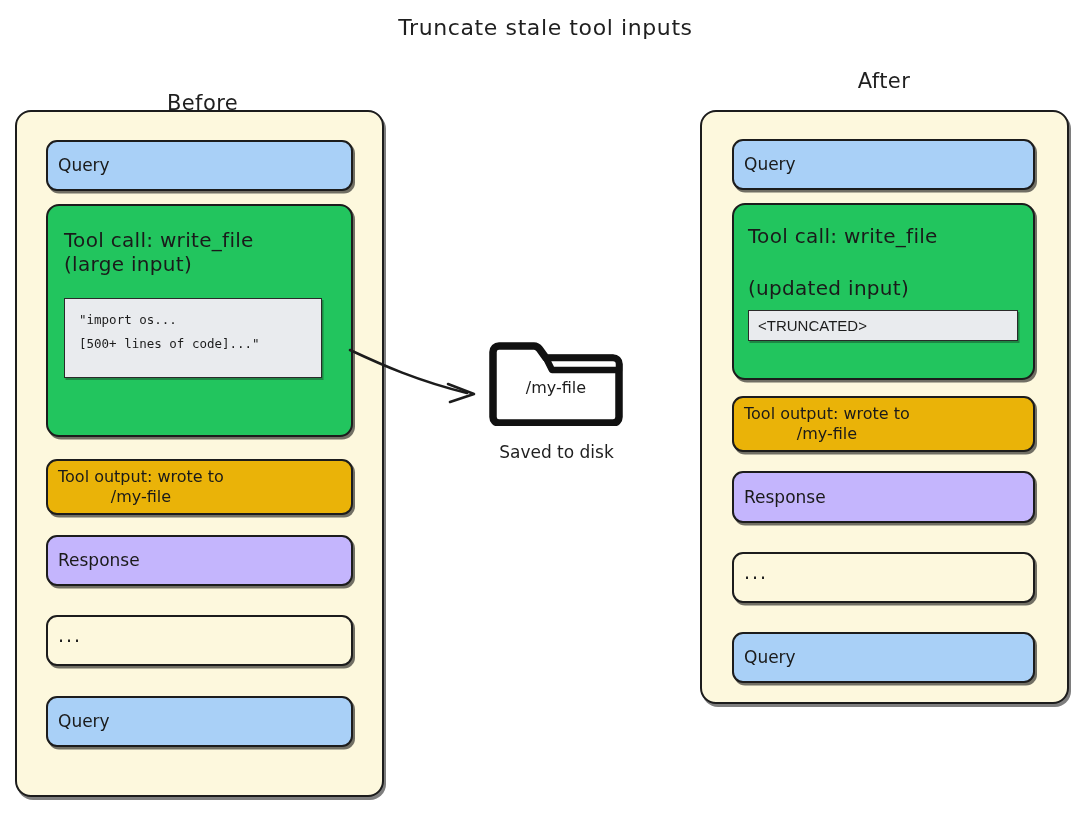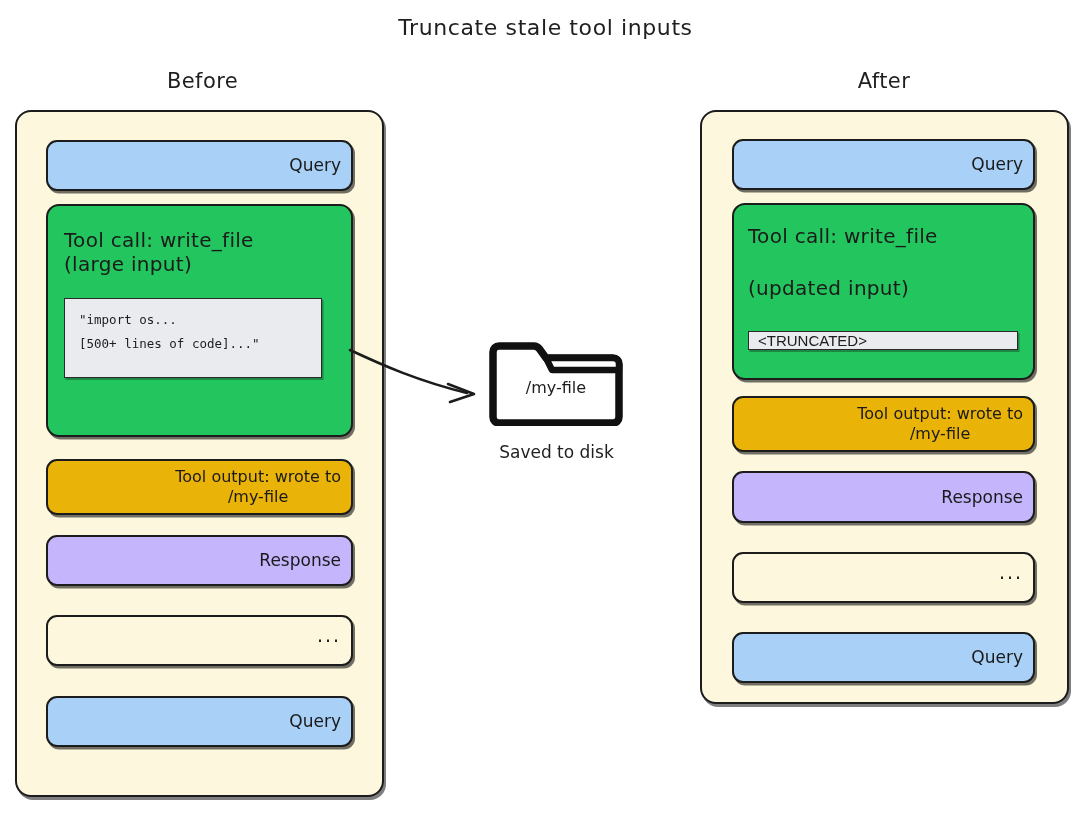--- a/index.html
+++ b/index.html
@@ -32,21 +32,21 @@
   }
   .col-heading {
     position: absolute;
     top: 69px;
     font-size: 21px;
     letter-spacing: 0.4px;
     text-align: center;
     color: #1f1f1f;
     white-space: nowrap;
   }
-  #heading-before { left: 15px;  width: 375px; }
+  #heading-before { left: 15px;  width: 375px; margin-top: 22px; }
   #heading-after  { left: 700px; width: 368px; }
 
   
   .container-box {
     position: absolute;
     background: #fdf8dd;
     border: 2.2px solid #1c1c1c;
     border-radius: 16px;
     box-sizing: border-box;
     box-shadow: 2px 3px 0 rgba(20,20,20,0.55);
@@ -65,21 +65,21 @@
   }
 
   
   .block {
     position: absolute;
     box-sizing: border-box;
     border: 2.2px solid #1c1c1c;
     border-radius: 11px;
     display: flex;
     align-items: center;
-    justify-content: flex-end;
+    justify-content: flex-start;
     text-align: center;
     font-size: 17px;
     line-height: 1.22;
     box-shadow: 2px 2.5px 0 rgba(20,20,20,0.6);
     padding: 4px 10px;
   }
   .block.blue   { background: #a9d0f7; }
   .block.green  { background: #c4b5fd; }
   .block.yellow { background: #eab308; }
   .block.plain  { background: #fdf8dd; }
@@ -138,21 +138,21 @@
   #before-tooloutput  { left: 46px; top: 459px; width: 307px; height: 56px; font-size: 16px; }
   #before-response    { left: 46px; top: 535px; width: 307px; height: 51px; }
   #before-ellipsis    { left: 46px; top: 615px; width: 307px; height: 51px; }
   #before-query-bot   { left: 46px; top: 696px; width: 307px; height: 51px; }
 
   
   #after-query-top    { left: 732px; top: 139px; width: 303px; height: 51px; }
   #after-toolcall     { left: 732px; top: 203px; width: 303px; height: 177px; padding: 14px 14px 0 14px; }
   #after-toolcall .tc-line.first  { margin-top: 5px; }
   #after-toolcall .tc-line.second { margin-top: 28px; }
-  #after-trunc        { margin-top: 31px; width: 270px; height: 19px; }
+  #after-trunc        { margin-top: 10px; width: 270px; height: 31px; }
   #after-tooloutput   { left: 732px; top: 396px; width: 303px; height: 56px; font-size: 16px; }
   #after-response     { left: 732px; top: 471px; width: 303px; height: 52px; }
   #after-ellipsis     { left: 732px; top: 552px; width: 303px; height: 51px; }
   #after-query-bot    { left: 732px; top: 632px; width: 303px; height: 51px; }
 
   .ellipsis-dots {
     font-size: 19px;
     letter-spacing: 2px;
     line-height: 0.5;
     transform: translateY(-5px);

